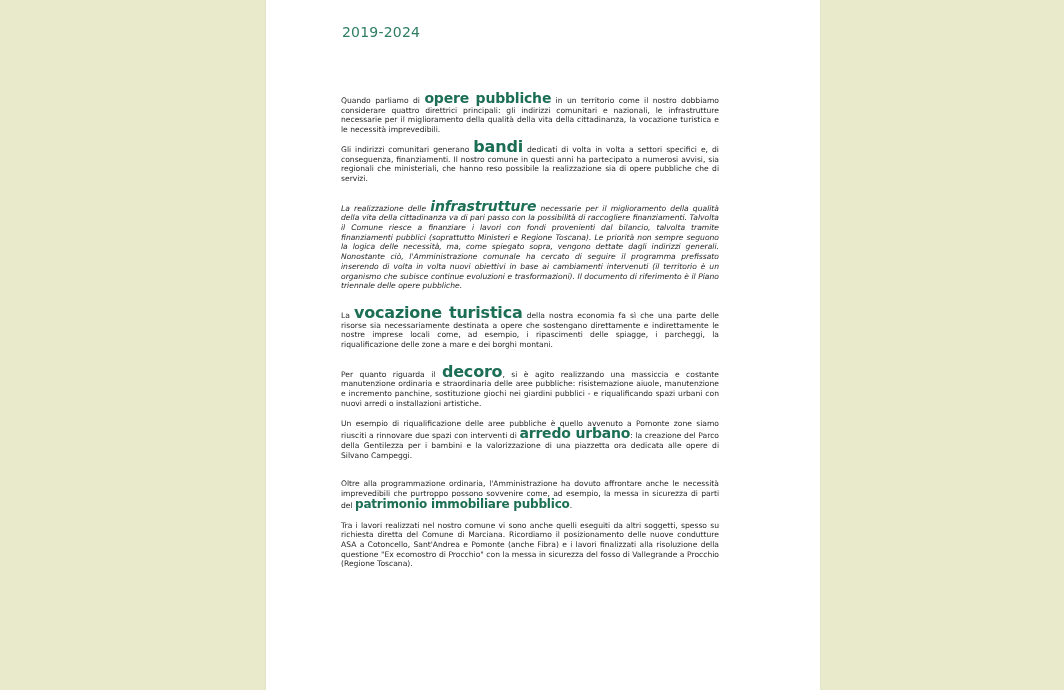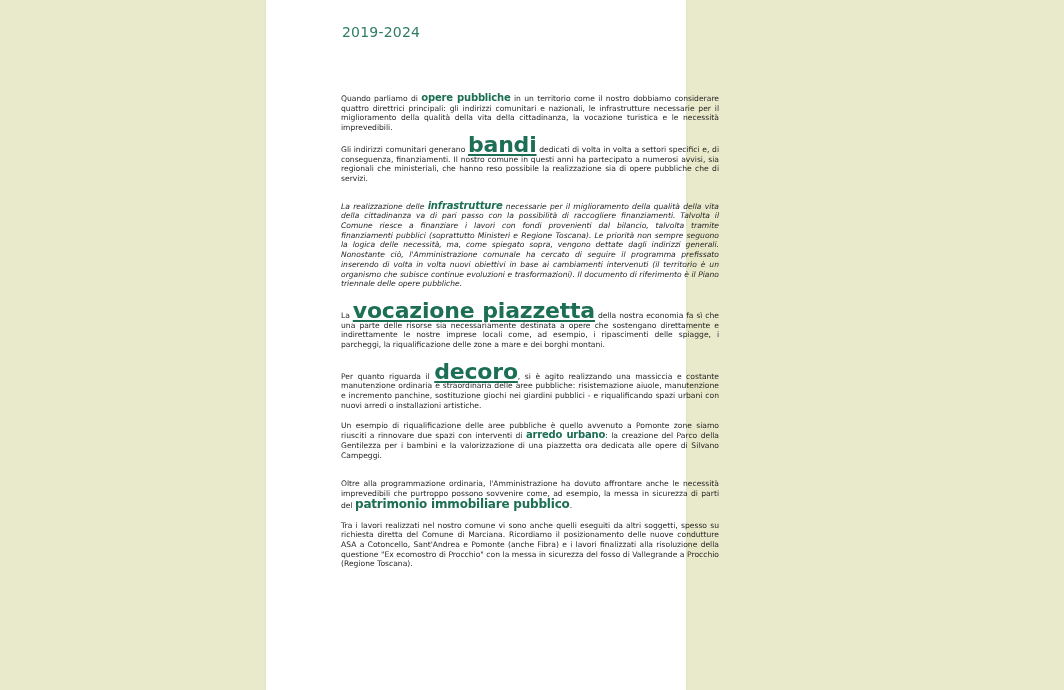--- a/index.html
+++ b/index.html
@@ -4,42 +4,42 @@
 <style>
   html, body { margin: 0; padding: 0; }
   body {
     width: 1064px; height: 690px; overflow: hidden;
     background: #e9eacb;
     font-family: "Liberation Sans", sans-serif;
     position: relative;
   }
   .page {
     position: absolute; left: 266px; top: 0;
-    width: 420px; height: 690px;
+    width: 554px; height: 690px;
     background: #ffffff;
     box-shadow: 0 0 2px rgba(0,0,0,0.08);
   }
   .year {
     position: absolute; left: 76px; top: 24px;
     font-size: 14px; color: #2e7d62; letter-spacing: 0.2px;
     font-family: "DejaVu Sans", sans-serif; font-weight: normal;
   }
   .content {
     position: absolute; left: 75px; top: 90px; width: 378px;
     font-family: "DejaVu Sans", sans-serif;
     font-size: 7.6px; line-height: 9.7px; color: #1f1f1f;
     text-align: justify;
   }
   .content p { margin: 0; }
   .kw {
     color: #1c6e55; font-weight: bold; letter-spacing: -0.2px;
     font-family: "DejaVu Sans", sans-serif;
   }
-  .kw-l { font-size: 10px; line-height: 10px; }
-  .kw-xl { font-size: 22px; line-height: 10px; text-decoration: underline; }
+  .kw-l { font-size: 14px; line-height: 10px; }
+  .kw-xl { font-size: 16px; line-height: 10px; }
   .kw-m { font-size: 12px; line-height: 10px; }
   .p1 { margin-top: 3px !important; }
   .p2 { margin-top: 7px !important; }
   .p3 { margin-top: 17px !important; font-style: italic; }
   .p4 { margin-top: 17px !important; }
   .p5 { margin-top: 17px !important; }
   .p6 { margin-top: 10px !important; }
   .p7 { margin-top: 19px !important; }
   .p8 { margin-top: 10px !important; }
   .p9 { margin-top: 10px !important; }
@@ -59,21 +59,21 @@
     <p class="p1">
       <span>Quando parliamo di </span><span class="kw kw-l">opere pubbliche</span><span> in un territorio come il nostro dobbiamo considerare quattro direttrici principali: gli indirizzi comunitari e nazionali, le infrastrutture necessarie per il miglioramento della qualità della vita della cittadinanza, la vocazione turistica e le necessità imprevedibili.</span>
     </p>
     <p class="p2">
       <span>Gli indirizzi comunitari generano </span><span class="kw kw-xl">bandi</span><span> dedicati di volta in volta a settori specifici e, di conseguenza, finanziamenti. Il nostro comune in questi anni ha partecipato a numerosi avvisi, sia regionali che ministeriali, che hanno reso possibile la realizzazione sia di opere pubbliche che di servizi.</span>
     </p>
     <p class="p3">
       <span>La realizzazione delle </span><span class="kw kw-l">infrastrutture</span><span> necessarie per il miglioramento della qualità della vita della cittadinanza va di pari passo con la possibilità di raccogliere finanziamenti. Talvolta il Comune riesce a finanziare i lavori con fondi provenienti dal bilancio, talvolta tramite finanziamenti pubblici (soprattutto Ministeri e Regione Toscana). Le priorità non sempre seguono la logica delle necessità, ma, come spiegato sopra, vengono dettate dagli indirizzi generali. Nonostante ciò, l'Amministrazione comunale ha cercato di seguire il programma prefissato inserendo di volta in volta nuovi obiettivi in base ai cambiamenti intervenuti (il territorio è un organismo che subisce continue evoluzioni e trasformazioni). Il documento di riferimento è il Piano triennale delle opere pubbliche.</span>
     </p>
     <p class="p4">
-      <span>La </span><span class="kw kw-xl">vocazione piazzetta</span><span> della nostra economia fa sì che una parte delle risorse sia necessariamente destinata a opere che sostengano direttamente e indirettamente le nostre imprese locali come, ad esempio, i ripascimenti delle spiagge, i parcheggi, la riqualificazione delle zone a mare e dei borghi montani.</span>
+      <span>La </span><span class="kw kw-xl">vocazione turistica</span><span> della nostra economia fa sì che una parte delle risorse sia necessariamente destinata a opere che sostengano direttamente e indirettamente le nostre imprese locali come, ad esempio, i ripascimenti delle spiagge, i parcheggi, la riqualificazione delle zone a mare e dei borghi montani.</span>
     </p>
     <p class="p5">
       <span>Per quanto riguarda il </span><span class="kw kw-xl">decoro</span><span>, si è agito realizzando una massiccia e costante manutenzione ordinaria e straordinaria delle aree pubbliche: risistemazione aiuole, manutenzione e incremento panchine, sostituzione giochi nei giardini pubblici - e riqualificando spazi urbani con nuovi arredi o installazioni artistiche.</span>
     </p>
     <p class="p6">
       <span>Un esempio di riqualificazione delle aree pubbliche è quello avvenuto a Pomonte zone siamo riusciti a rinnovare due spazi con interventi di </span><span class="kw kw-l">arredo urbano</span><span>: la creazione del Parco della Gentilezza per i bambini e la valorizzazione di una piazzetta ora dedicata alle opere di Silvano Campeggi.</span>
     </p>
     <p class="p7">
       <span>Oltre alla programmazione ordinaria, l'Amministrazione ha dovuto affrontare anche le necessità imprevedibili che purtroppo possono sovvenire come, ad esempio, la messa in sicurezza di parti del </span><span class="kw kw-m">patrimonio immobiliare pubblico</span><span>.</span>
     </p>

